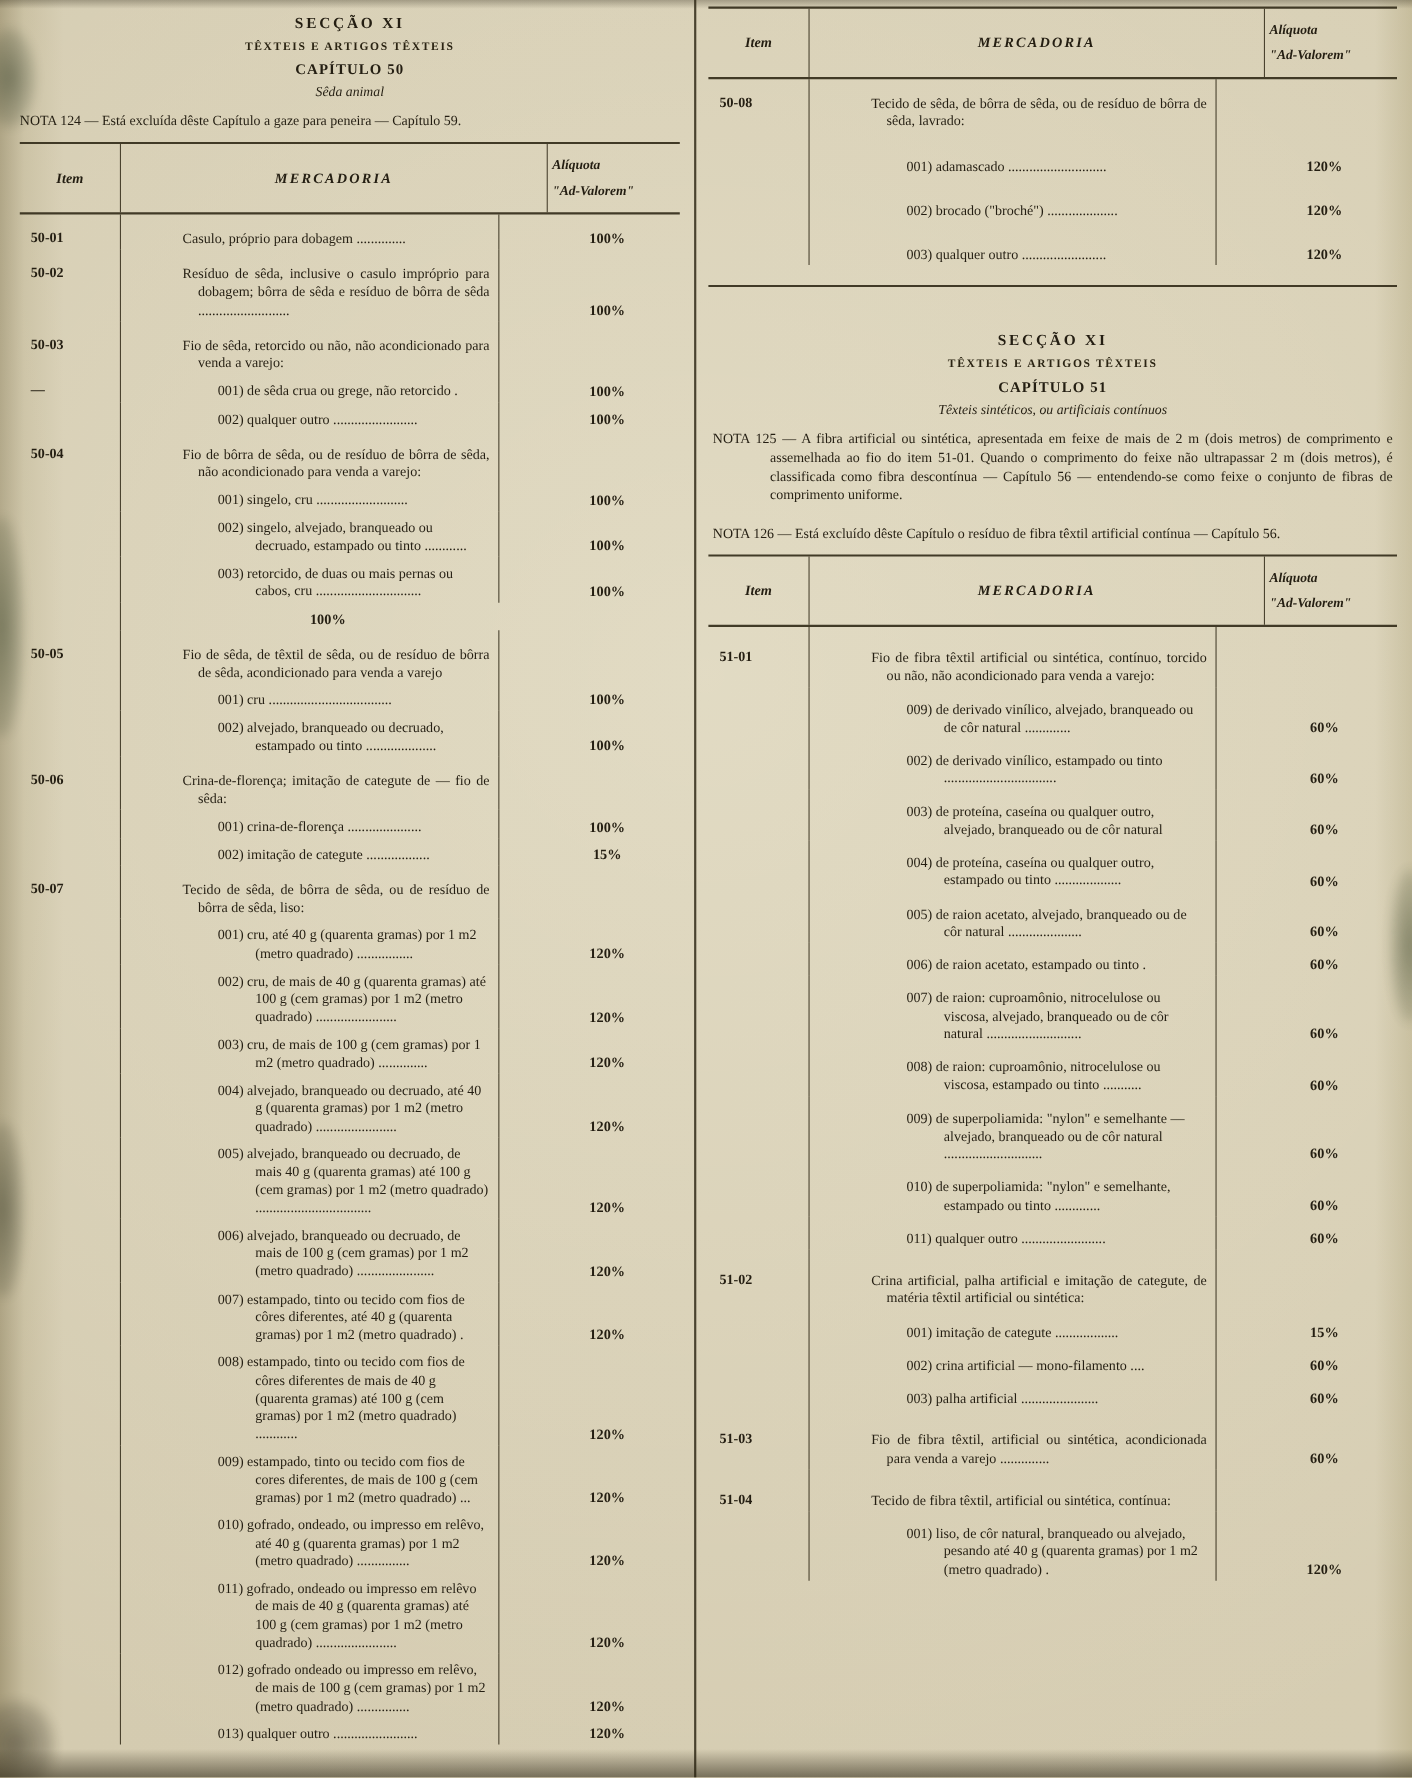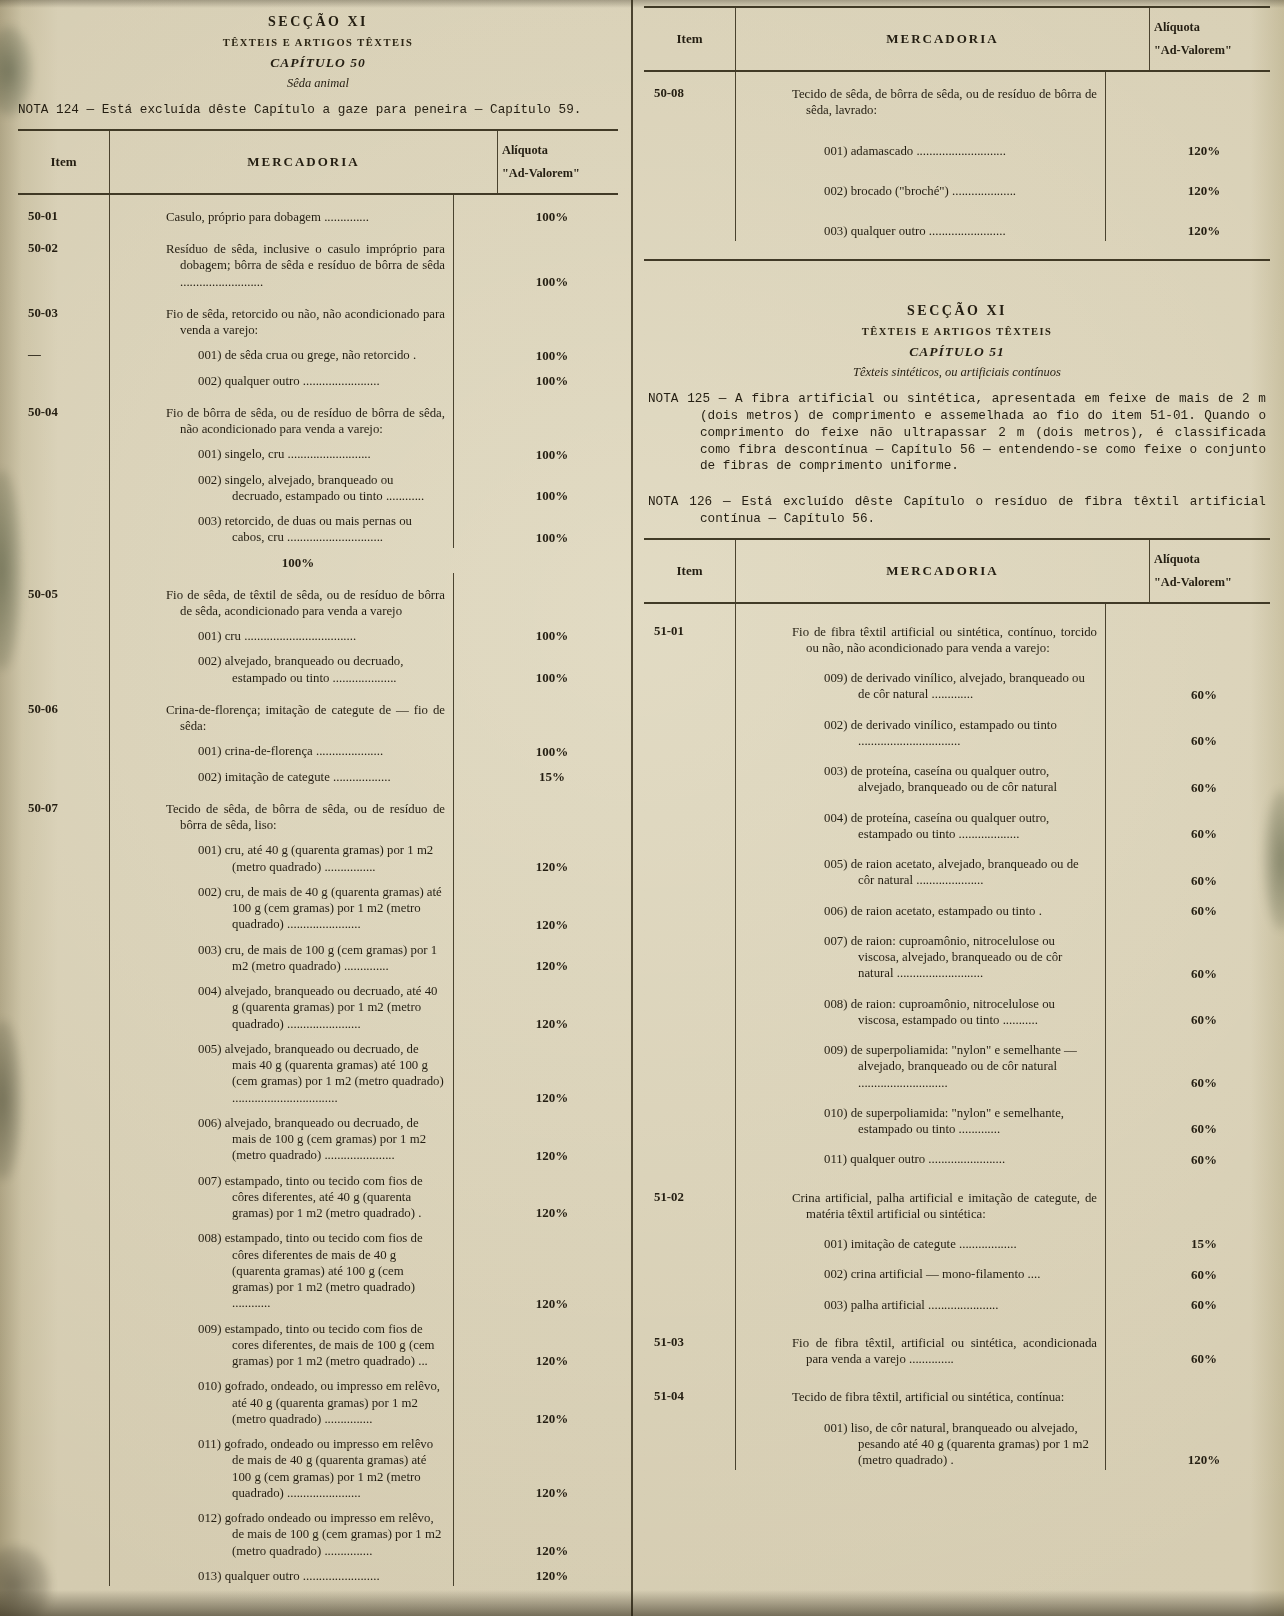--- a/index.html
+++ b/index.html
@@ -34,37 +34,38 @@
   .col.left  { width:600px; }
   .col.right { flex:1; }
 
   .gutter { width:26px; position:relative; flex:0 0 26px; }
   .gutter::before { content:""; position:absolute; left:50%; top:-6px; bottom:-28px; width:1.5px; background:rgba(48,41,22,0.85); }
 
   
   .sec-head { text-align:center; padding:8px 0 2px; }
   .sec-line1 { font-weight:bold; font-size:14px;   letter-spacing:2.5px; }
   .sec-line2 { font-weight:bold; font-size:10.5px; letter-spacing:1.5px; margin-top:7px; color:#2b2413; }
-  .sec-line3 { font-weight:bold; font-style:italic; font-size:13.5px; letter-spacing:1px; margin-top:7px; }
+  .sec-line3 { font-weight:bold; font-size:13.5px; letter-spacing:1px; margin-top:7px; }
   .sec-line4 { font-style:italic; font-size:12.5px; margin-top:5px; }
   .sec-head.mt { margin-top:34px; }
 
   
   .nota {
     font-size:12.7px; line-height:1.32; text-align:justify;
-    margin:9px 4px 10px 0; padding-left:52px; text-indent:-52px;font-family:Liberation Mono, monospace;
+    margin:9px 4px 10px 0; padding-left:52px; text-indent:-52px;
   }
   .col.right .nota { margin-left:4px; }
 
   
   .tariff-table { display:flex; flex-direction:column; }
   .t-head {
     display:grid; grid-template-columns:92px 1fr 120px;
     border-top:2px solid rgba(48,41,22,0.9);
     border-bottom:2px solid rgba(48,41,22,0.9);
+    font-style:italic;
   }
   .t-head > div { padding:12px 4px; }
   .h-item {
     border-right:1.5px solid rgba(48,41,22,0.85);
     font-weight:bold; font-size:13px;
     display:flex; align-items:center; justify-content:center;
   }
   .h-merc {
     border-right:1.5px solid rgba(48,41,22,0.85);
     font-weight:bold; font-size:13px; letter-spacing:2px;

